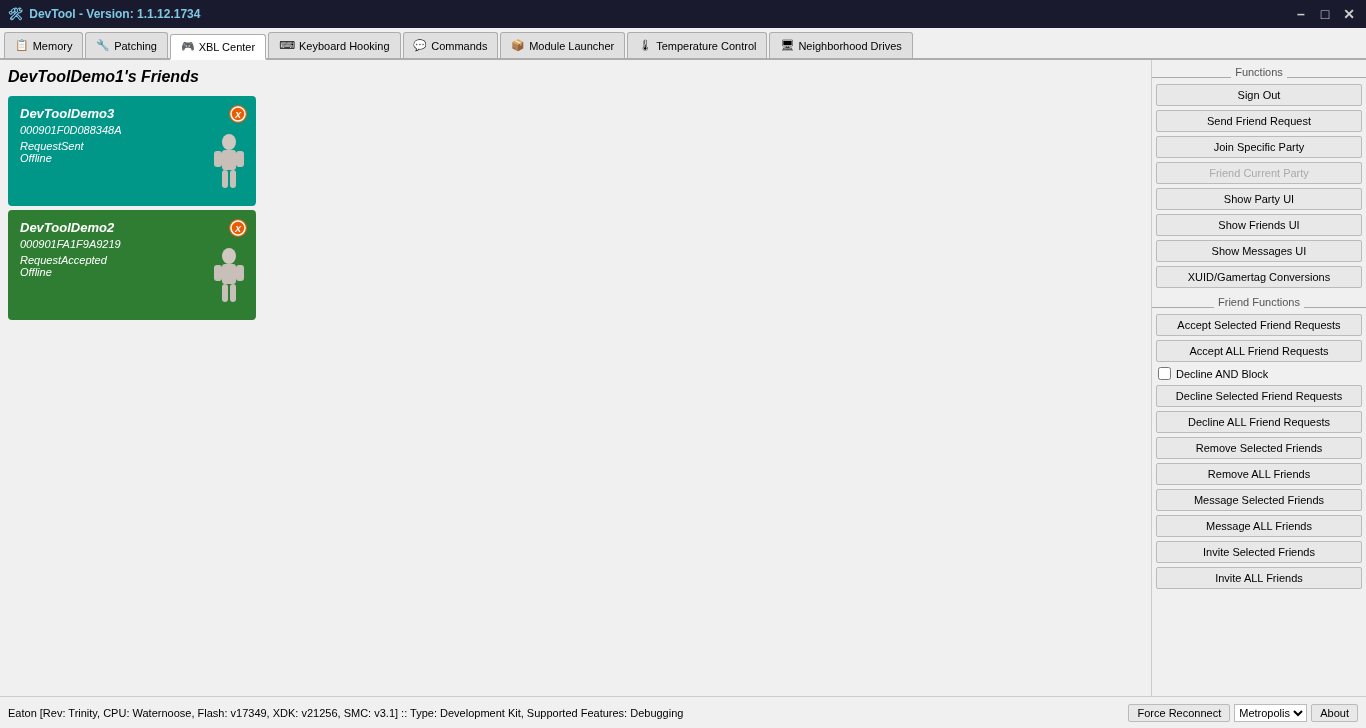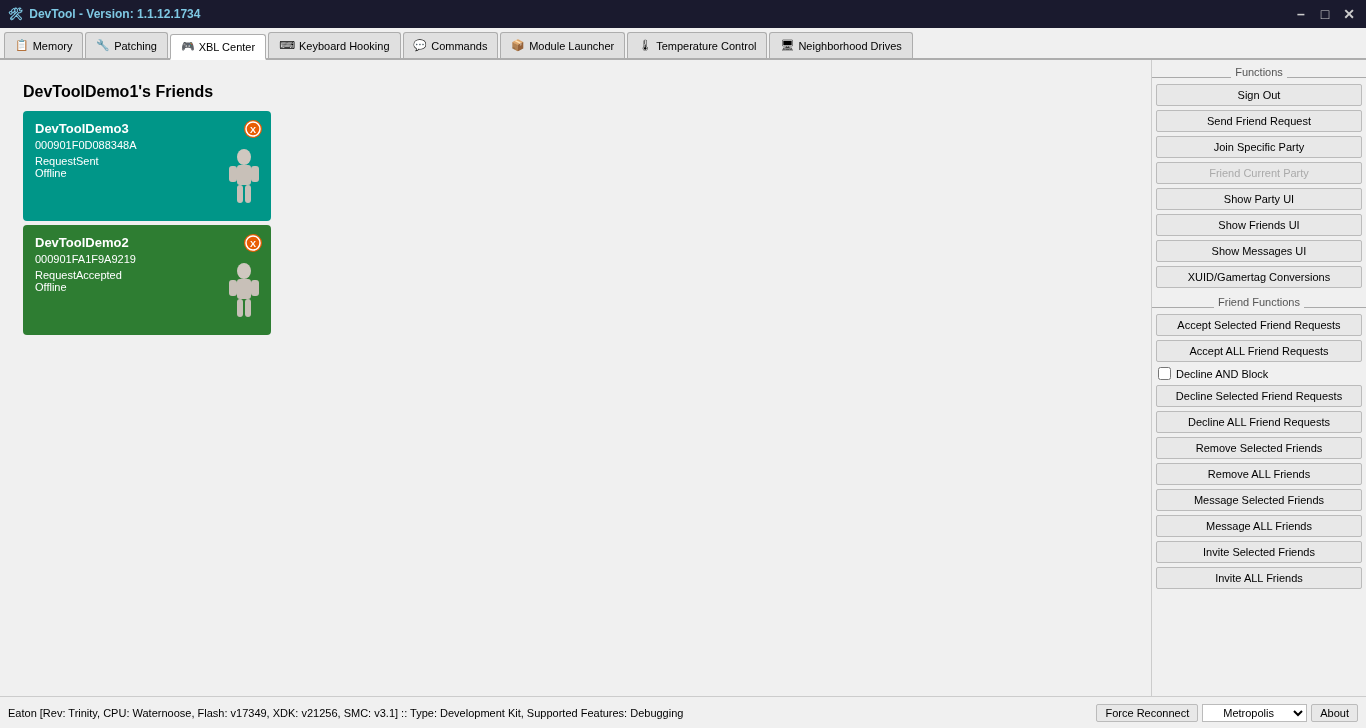--- a/index.html
+++ b/index.html
@@ -79,23 +79,24 @@
     
     #main {
       display: flex;
       flex: 1;
       overflow: hidden;
     }
 
     
     #content {
       flex: 1;
-      padding: 23px;
+      padding: 8px;
       overflow-y: auto;
       background: #f0f0f0;
+      font-style: italic;
     }
     #page-title {
       font-size: 16px;
       font-weight: bold;
       margin-bottom: 10px;
       color: #000;
     }
     #friends-list {
       display: flex;
       flex-direction: column;
@@ -223,21 +224,21 @@
     }
     .statusbar-btn {
       padding: 2px 8px;
       background: #e8e8e8;
       border: 1px solid #bbb;
       border-radius: 2px;
       font-size: 11px;
       cursor: pointer;
     }
     .statusbar-select {
-      padding: 1px 16px;
+      padding: 1px 0;
       font-size: 11px;
       border: 1px solid #bbb;
       background: #fff;
     }
 
     
     .avatar-figure {
       width: 40px;
       height: 70px;
     }

